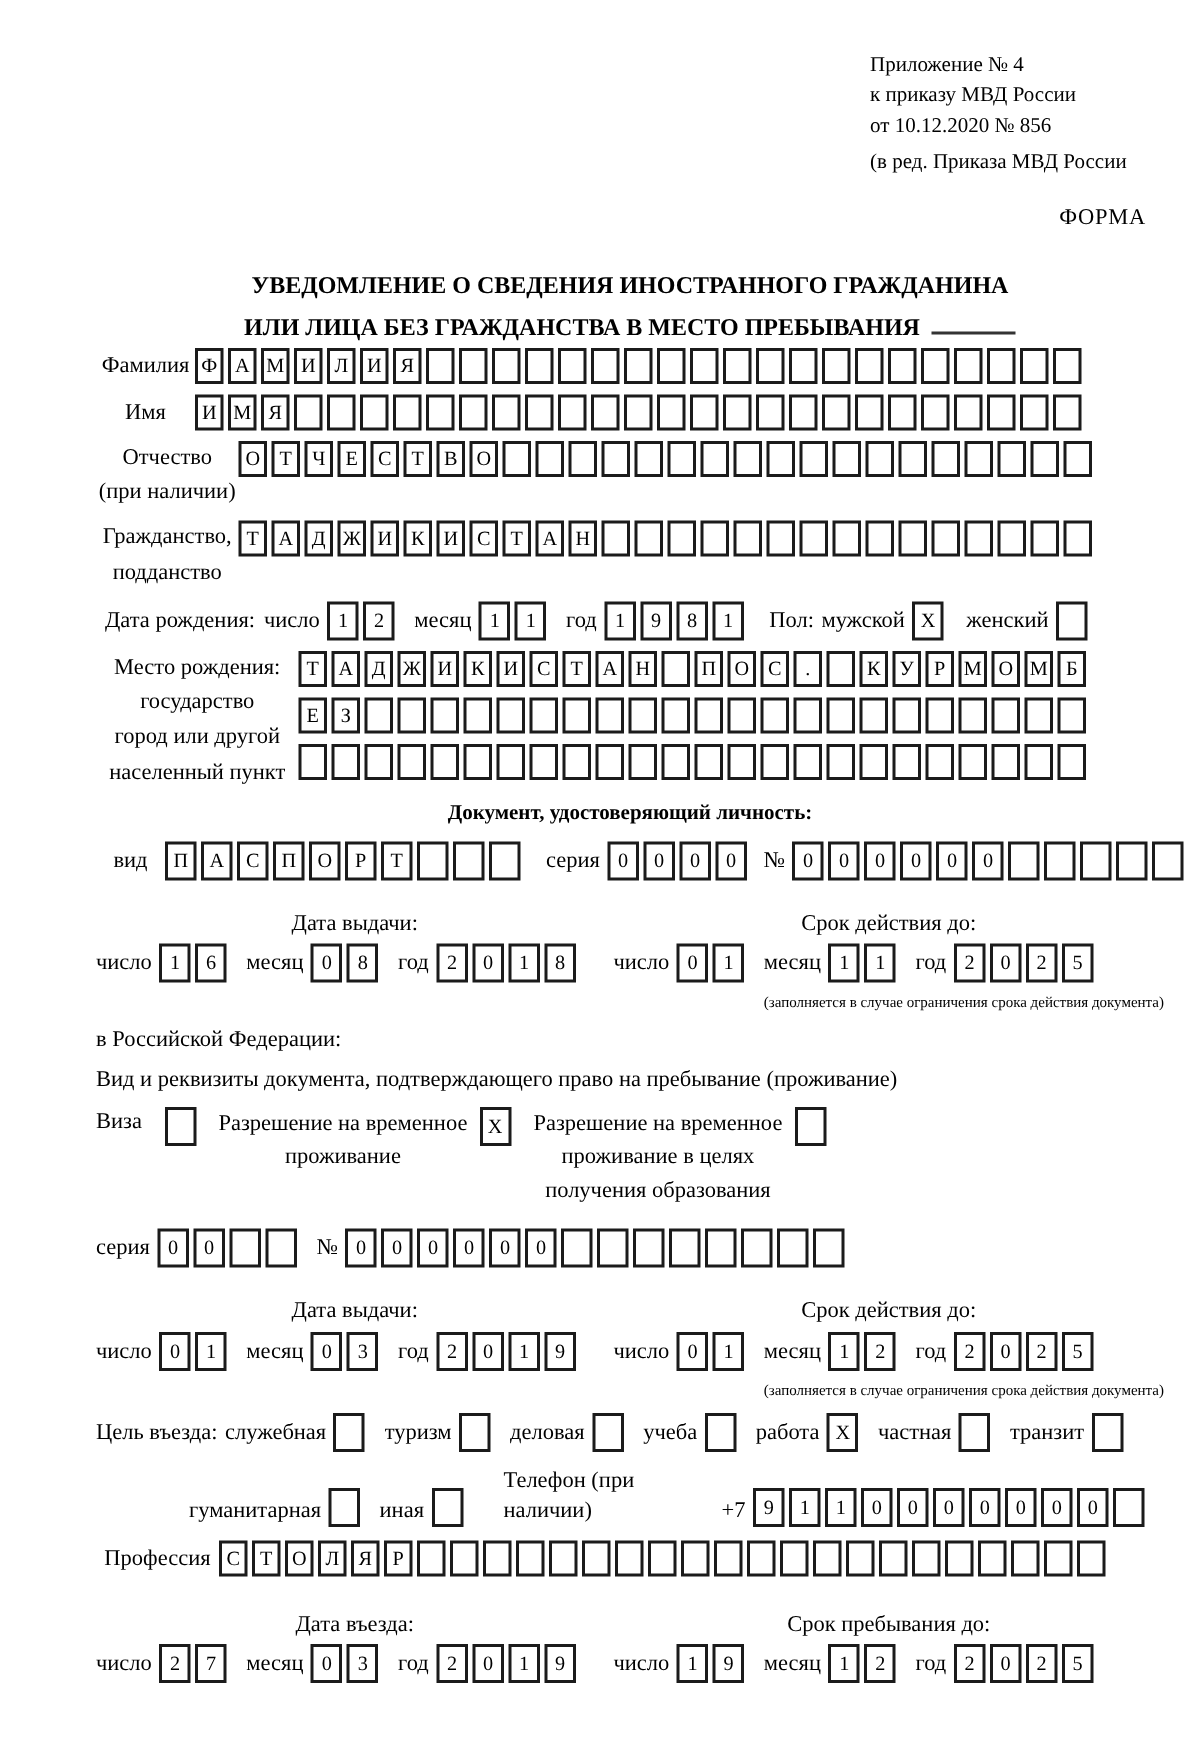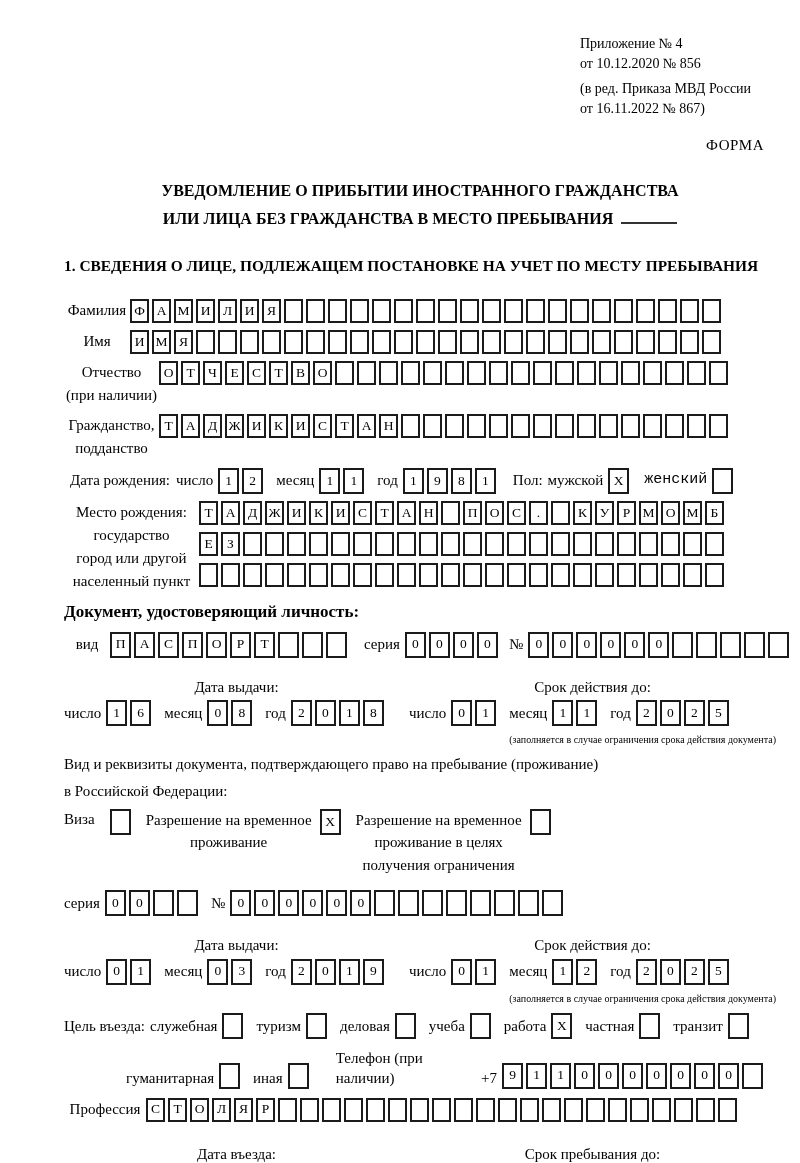--- a/index.html
+++ b/index.html
@@ -31,21 +31,21 @@
   .cell{
     display:inline-flex;align-items:center;justify-content:center;
     width:15px;height:20px;border:2px solid #1b1b1b;margin-right:3px;
     font-size:13.5px;flex:0 0 auto;background:#fff;
   }
   .cbx .cell{width:17px;height:22px;}
   .stack{display:flex;flex-direction:column;gap:7px;}
   .dgroup{display:inline-flex;align-items:center;margin-right:10px;}
   .dlabel{margin-right:5px;}
   
-  .center-bold{font-weight:bold;font-size:17px;margin:4px 0 8px 0;}
+  .center-bold{text-align:center;font-weight:bold;font-size:14px;margin:4px 0 8px 0;}
   
   .twocol{display:flex;margin-bottom:2px;}
   .col-l{width:345px;flex:0 0 auto;}
   .col-r{flex:1;}
   .col-header{text-align:center;margin-bottom:3px;margin-top:12px;}
   .note-right{font-size:10px;text-align:right;margin:-2px 0 8px 0;}
   .plain{margin:6px 0;}
   
   .opts{display:flex;align-items:flex-start;margin:8px 0 14px 0;}
   .opt{display:inline-flex;align-items:flex-start;margin-right:12px;}
@@ -60,35 +60,34 @@
   .mt10{margin-top:10px;}
   .mt4{margin-top:4px;}
 </style>
 </head>
 <body>
 
 <div class="page">
 
   <div class="appendix">
     <div>Приложение № 4</div>
+    <div>к приказу МВД России</div>
     <div>от 10.12.2020 № 856</div>
     <div class="ed">(в ред. Приказа МВД России</div>
-    <div class="ed2">от 16.11.2022 № 867)</div>
   </div>
 
   <div class="forma">ФОРМА</div>
 
   <div class="title">
-    <div>УВЕДОМЛЕНИЕ О ПРИБЫТИИ ИНОСТРАННОГО ГРАЖДАНСТВА</div>
+    <div>УВЕДОМЛЕНИЕ О СВЕДЕНИЯ ИНОСТРАННОГО ГРАЖДАНИНА</div>
     <div>
       <span>ИЛИ ЛИЦА БЕЗ ГРАЖДАНСТВА В МЕСТО ПРЕБЫВАНИЯ</span><span class="blank-line"></span>
     </div>
   </div>
 
-  <div class="sec-heading">1. СВЕДЕНИЯ О ЛИЦЕ, ПОДЛЕЖАЩЕМ ПОСТАНОВКЕ НА УЧЕТ ПО МЕСТУ ПРЕБЫВАНИЯ</div>
 
   <div class="frow">
     <span class="flabel lw66">Фамилия</span>
     <span class="cells">
         <span class="cell">Ф</span>
         <span class="cell">А</span>
         <span class="cell">М</span>
         <span class="cell">И</span>
         <span class="cell">Л</span>
         <span class="cell">И</span>
@@ -243,21 +242,21 @@
           <span class="cell">8</span>
           <span class="cell">1</span>
         </span>
     </span>
     <span class="dgroup" style="margin-left:4px;">
       <span class="dlabel">Пол: </span>
       <span class="dlabel">мужской</span>
       <span class="cells cbx">
           <span class="cell">X</span>
         </span>
-      <span class="dlabel" style="margin-left:12px;font-family:Liberation Mono, monospace;">женский</span>
+      <span class="dlabel" style="margin-left:12px;">женский</span>
       <span class="cells cbx">
           <span class="cell"></span>
         </span>
     </span>
   </div>
 
   <div class="frow top">
     <span class="flabel lw135">
       <span>Место рождения:</span><br>
       <span>государство</span><br>
@@ -438,22 +437,22 @@
               <span class="cell">0</span>
               <span class="cell">2</span>
               <span class="cell">5</span>
             </span>
         </span>
       </div>
     </div>
   </div>
   <div class="note-right">(заполняется в случае ограничения срока действия документа)</div>
 
+  <div class="plain">в Российской Федерации:</div>
   <div class="plain">Вид и реквизиты документа, подтверждающего право на пребывание (проживание)</div>
-  <div class="plain">в Российской Федерации:</div>
 
   <div class="opts">
     <span class="opt">
       <span class="optlab">Виза</span>
       <span class="cells cbx">
           <span class="cell"></span>
         </span>
     </span>
     <span class="opt">
       <span class="ctext">
@@ -461,21 +460,21 @@
         <span>проживание</span>
       </span>
       <span class="cells cbx">
           <span class="cell">X</span>
         </span>
     </span>
     <span class="opt" style="margin-right:0;">
       <span class="ctext">
         <span>Разрешение на временное</span><br>
         <span>проживание в целях</span><br>
-        <span>получения ограничения</span>
+        <span>получения образования</span>
       </span>
       <span class="cells cbx">
           <span class="cell"></span>
         </span>
     </span>
   </div>
 
   <div class="frow">
     <span class="dlabel">серия</span>
     <span class="cells cbx" style="margin-right:10px;">

